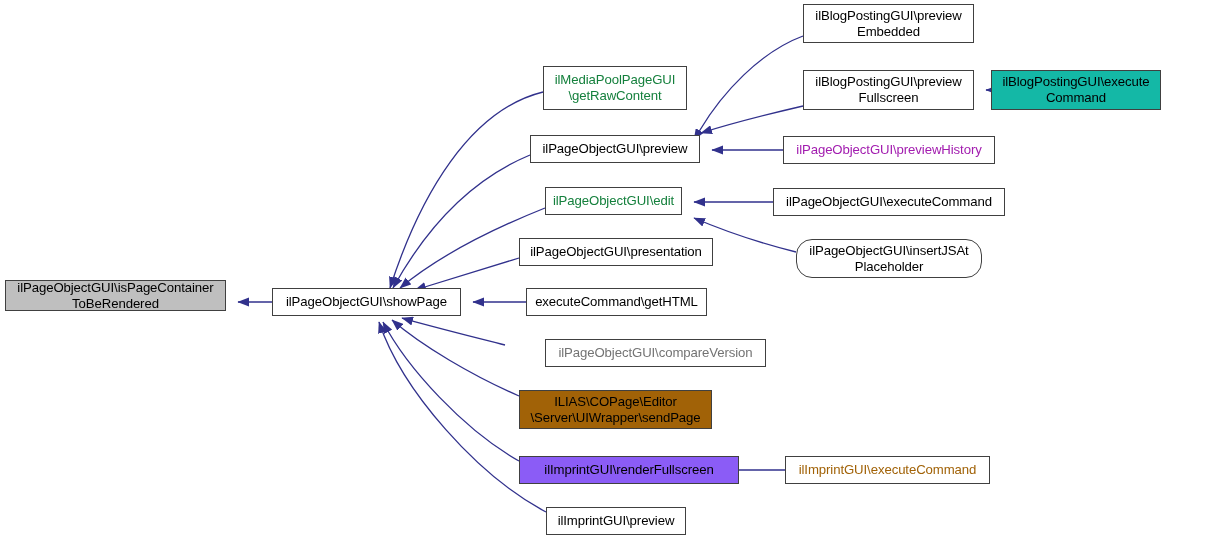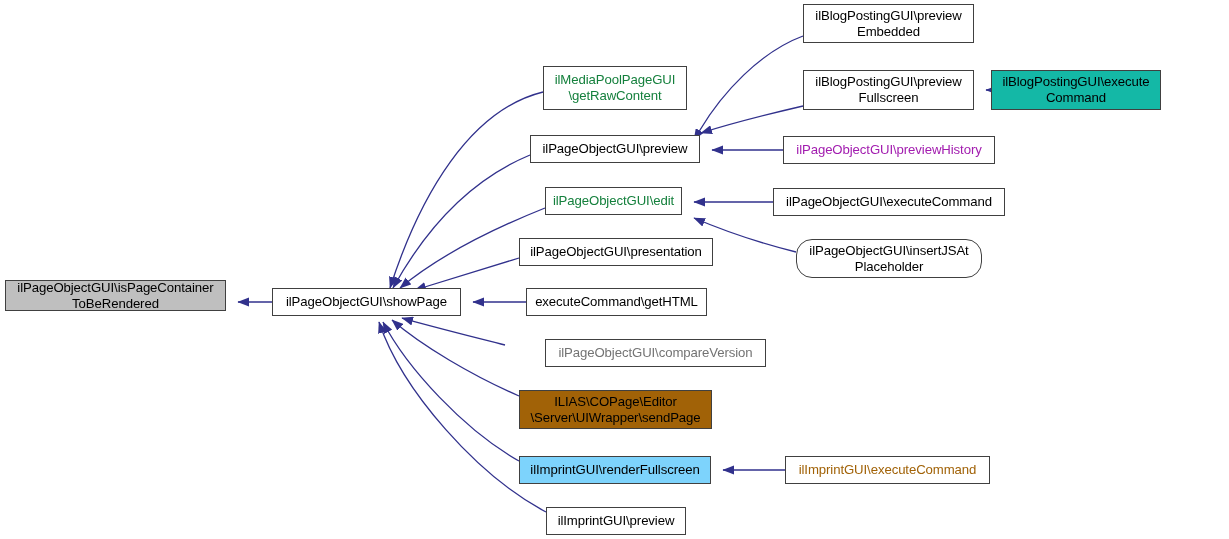--- a/index.html
+++ b/index.html
@@ -84,21 +84,21 @@
       <div class="node" style="left: 272px; top: 288px; width: 189px; height: 28px; background: rgb(255, 255, 255); border-color: rgb(64, 64, 64); color: rgb(0, 0, 0);">ilPageObjectGUI\showPage</div>
       <div class="node" style="left: 543px; top: 66px; width: 144px; height: 44px; background: rgb(255, 255, 255); border-color: rgb(64, 64, 64); color: #15803d;">ilMediaPoolPageGUI
 \getRawContent</div>
       <div class="node" style="left: 530px; top: 135px; width: 170px; height: 28px; background: rgb(255, 255, 255); border-color: rgb(64, 64, 64); color: rgb(0, 0, 0);">ilPageObjectGUI\preview</div>
       <div class="node" style="left: 545px; top: 187px; width: 137px; height: 28px; background: rgb(255, 255, 255); border-color: rgb(64, 64, 64); color: #15803d;">ilPageObjectGUI\edit</div>
       <div class="node" style="left: 519px; top: 238px; width: 194px; height: 28px; background: rgb(255, 255, 255); border-color: rgb(64, 64, 64); color: rgb(0, 0, 0);">ilPageObjectGUI\presentation</div>
       <div class="node" style="left: 526px; top: 288px; width: 181px; height: 28px; background: rgb(255, 255, 255); border-color: rgb(64, 64, 64); color: rgb(0, 0, 0);">executeCommand\getHTML</div>
       <div class="node" style="left: 505px; top: 339px; width: 221px; height: 28px; background: rgb(255, 255, 255); border-color: rgb(64, 64, 64); color: #737373; margin-left: 40px;">ilPageObjectGUI\compareVersion</div>
       <div class="node" style="left: 519px; top: 390px; width: 193px; height: 39px; background: #a16207; border-color: rgb(64, 64, 64); color: rgb(0, 0, 0);">ILIAS\COPage\Editor
 \Server\UIWrapper\sendPage</div>
-      <div class="node" style="left: 519px; top: 456px; width: 192px; height: 28px; background: #7dd3fc; border-color: rgb(64, 64, 64); color: rgb(0, 0, 0);">ilImprintGUI\renderFullscreen</div>
+      <div class="node" style="left: 519px; top: 456px; width: 220px; height: 28px; background: #8b5cf6; border-color: rgb(64, 64, 64); color: rgb(0, 0, 0);">ilImprintGUI\renderFullscreen</div>
       <div class="node" style="left: 546px; top: 507px; width: 140px; height: 28px; background: rgb(255, 255, 255); border-color: rgb(64, 64, 64); color: rgb(0, 0, 0);">ilImprintGUI\preview</div>
       <div class="node" style="left: 803px; top: 4px; width: 171px; height: 39px; background: rgb(255, 255, 255); border-color: rgb(64, 64, 64); color: rgb(0, 0, 0);">ilBlogPostingGUI\preview
 Embedded</div>
       <div class="node" style="left: 803px; top: 70px; width: 171px; height: 40px; background: rgb(255, 255, 255); border-color: rgb(64, 64, 64); color: rgb(0, 0, 0);">ilBlogPostingGUI\preview
 Fullscreen</div>
       <div class="node" style="left: 783px; top: 136px; width: 212px; height: 28px; background: rgb(255, 255, 255); border-color: rgb(64, 64, 64); color: #a21caf;">ilPageObjectGUI\previewHistory</div>
       <div class="node" style="left: 773px; top: 188px; width: 232px; height: 28px; background: rgb(255, 255, 255); border-color: rgb(64, 64, 64); color: rgb(0, 0, 0);">ilPageObjectGUI\executeCommand</div>
       <div class="node" style="left: 796px; top: 239px; width: 186px; height: 39px; background: rgb(255, 255, 255); border-color: rgb(64, 64, 64); color: rgb(0, 0, 0); border-radius: 16px;">ilPageObjectGUI\insertJSAt
 Placeholder</div>
       <div class="node" style="left: 785px; top: 456px; width: 205px; height: 28px; background: rgb(255, 255, 255); border-color: rgb(64, 64, 64); color: #a16207;">ilImprintGUI\executeCommand</div>

